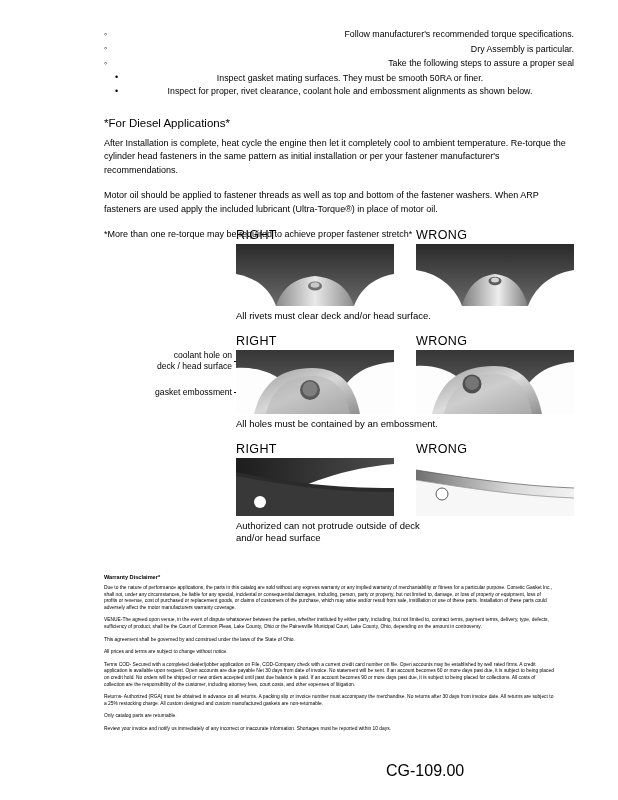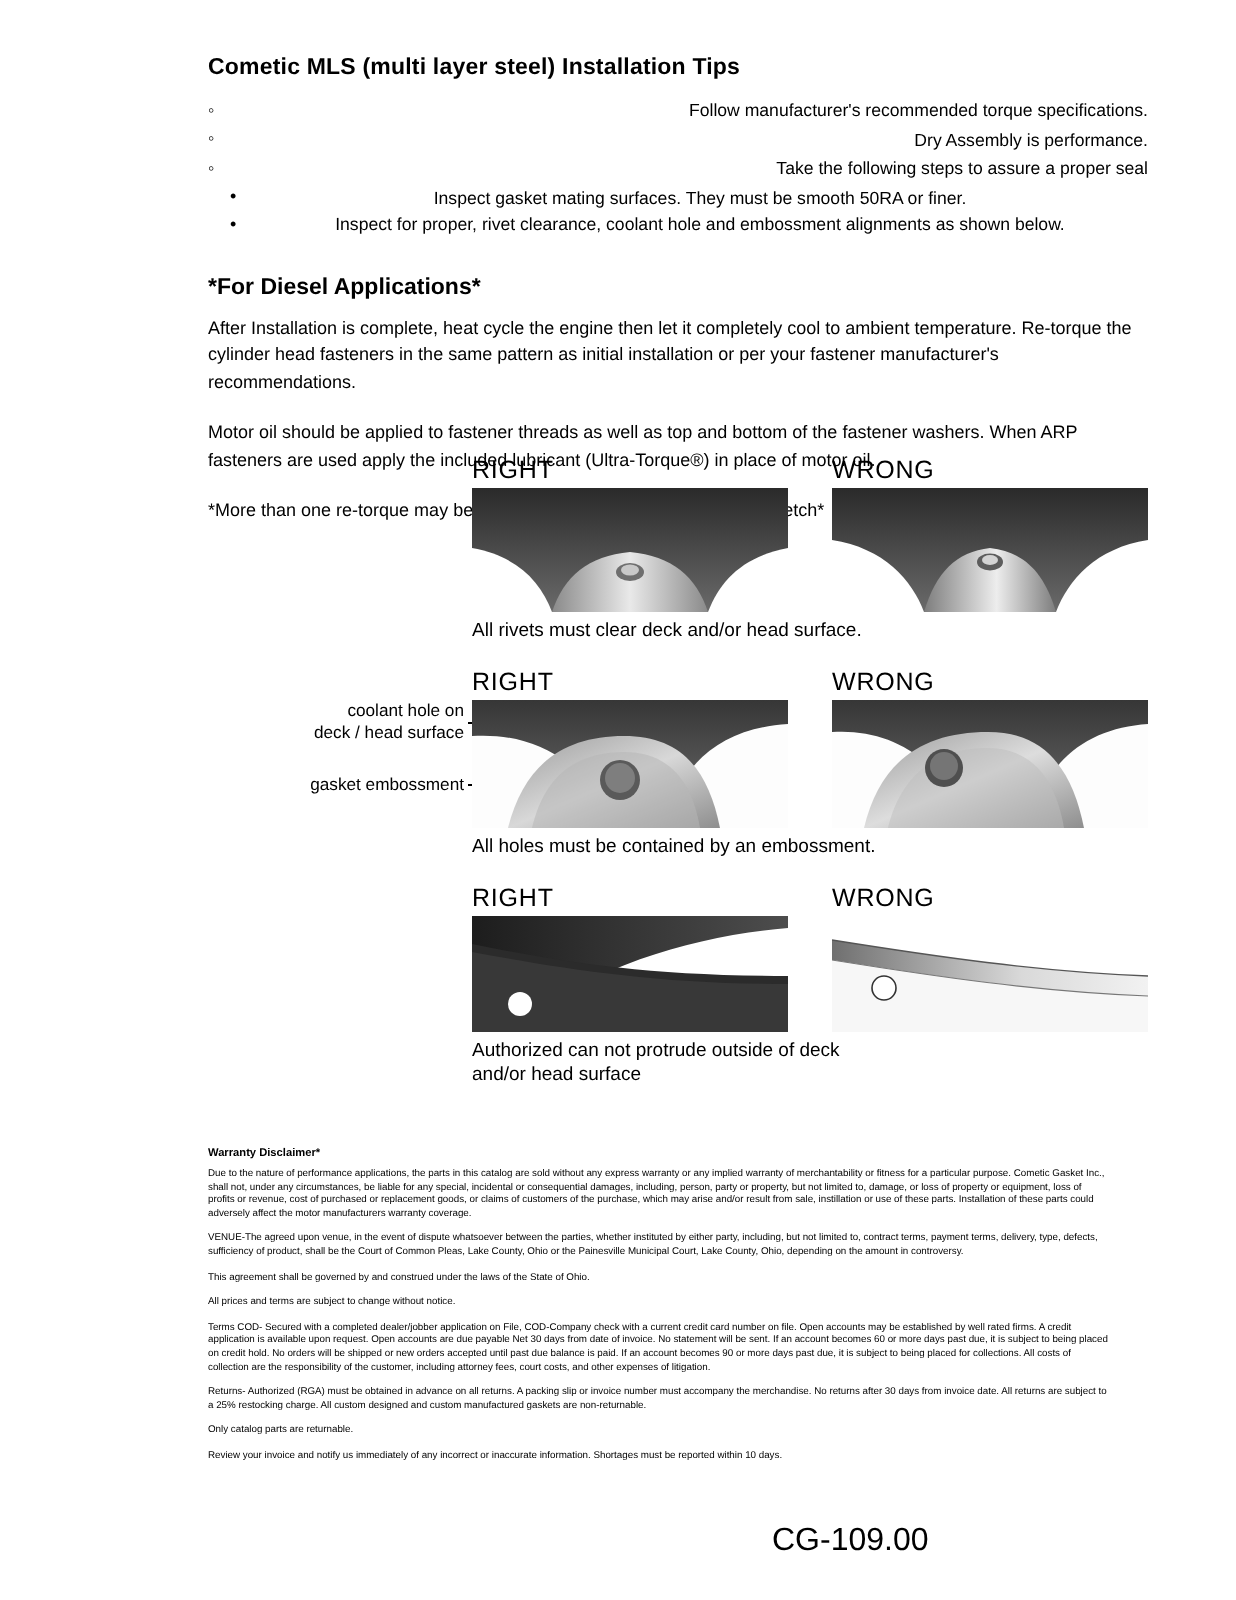--- a/index.html
+++ b/index.html
@@ -69,21 +69,21 @@
   }
   .sub-list li::before {
     content: "\2022";
     position: absolute;
     left: 11px;
     top: -0.5px;
     font-size: 9px;
   }
   h2.subtitle {
     font-size: 11.5px;
-    font-weight: bold;
+    font-weight: normal;
     margin: 18px 0 8px 0;
   }
   p.para {
     font-size: 9px;
     line-height: 13.5px;
     margin: 0 0 12px 0;
   }
   p.para.last {
     margin-bottom: 0;
   }
@@ -181,25 +181,24 @@
     top: 762px;
     font-size: 16px;
   }
 </style>
 </head>
 <body>
 
 <div class="page">
 
   <div class="content">
-    <h1 class="title">Cometic MLS (multi layer steel) Installation Tips</h1>
 
     <ul class="bullet-list">
       <li>Follow manufacturer's recommended torque specifications.</li>
-      <li>Dry Assembly is performance.</li>
+      <li>Dry Assembly is particular.</li>
       <li>Take the following steps to assure a proper seal</li>
     </ul>
     <ul class="sub-list">
       <li>Inspect gasket mating surfaces.  They must be smooth 50RA or finer.</li>
       <li>Inspect for proper, rivet clearance, coolant hole and embossment alignments as shown below.</li>
     </ul>
 
     <h2 class="subtitle">*For Diesel Applications*</h2>
     <p class="para">After Installation is complete, heat cycle the engine then let it completely cool to ambient temperature. Re-torque the cylinder head fasteners in the same pattern as initial installation or per your fastener manufacturer's recommendations.</p>
     <p class="para">Motor oil should be applied to fastener threads as well as top and bottom of the fastener washers. When ARP fasteners are used apply the included lubricant (Ultra-Torque®) in place of motor oil.</p>

